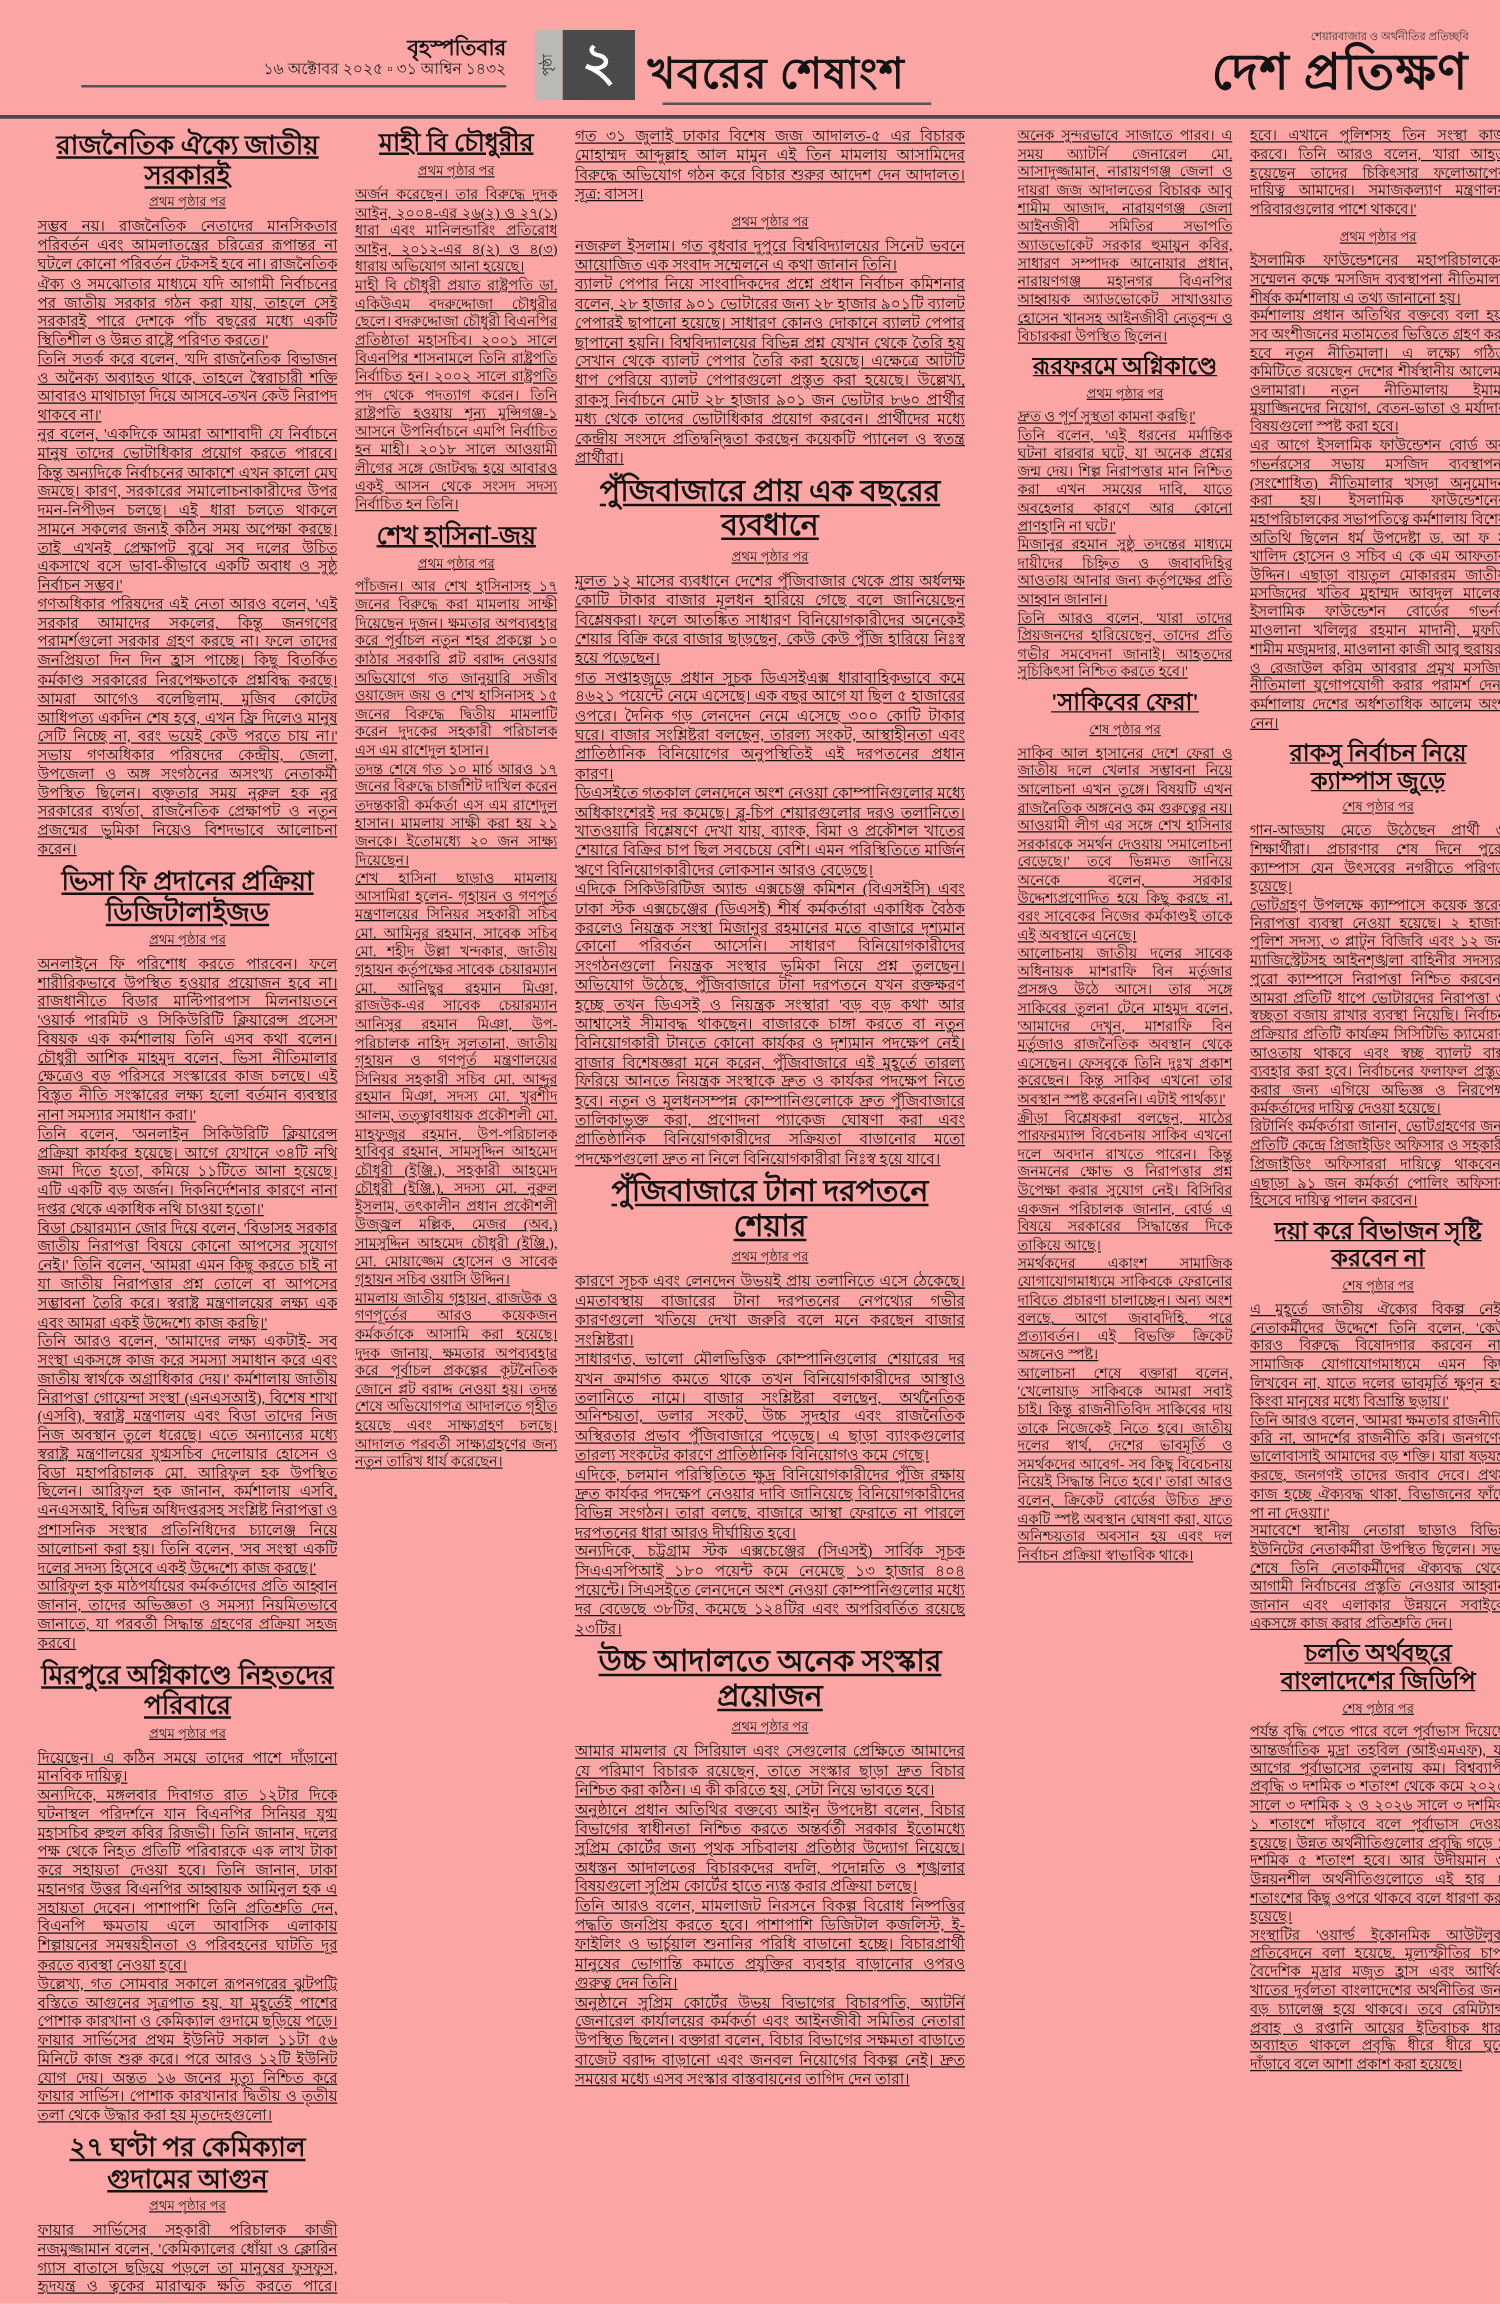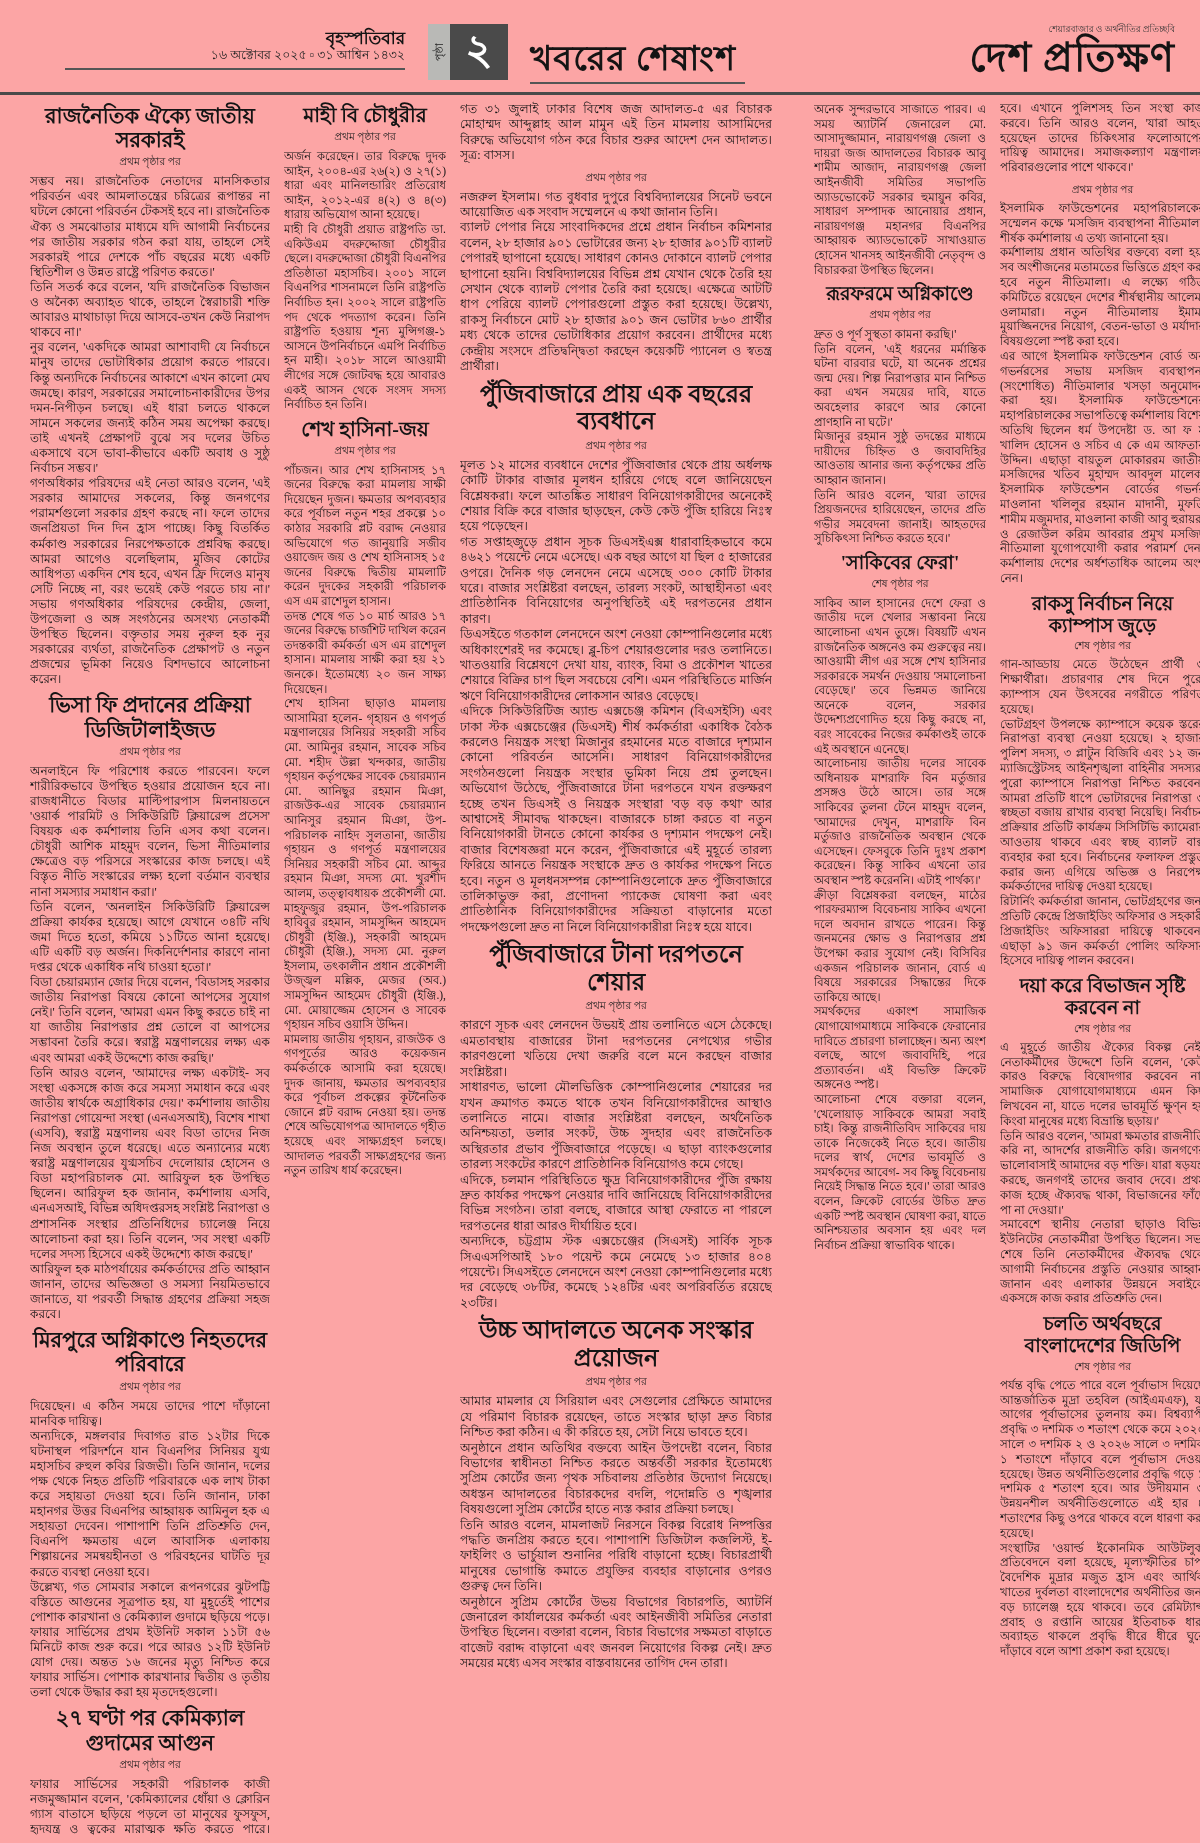--- a/index.html
+++ b/index.html
@@ -10,31 +10,31 @@
   .date-block{position:absolute;right:770px;top:8px;width:340px;text-align:right;
               border-bottom:2px solid #555;padding-bottom:5px;}
   .weekday{font-weight:bold;font-size:17px;line-height:18px;}
   .dateline{font-size:12.5px;line-height:15px;color:#222;}
   .page-tab{position:absolute;left:398px;top:2px;display:flex;}
   .page-label{width:22px;height:56px;background:#b9b9b6;color:#222;font-size:11px;
               display:flex;align-items:center;justify-content:center;
               writing-mode:vertical-rl;transform:rotate(180deg);}
   .page-num{width:58px;height:56px;background:#4a4a4a;color:#fff;font-size:42px;font-weight:bold;
             display:flex;align-items:center;justify-content:center;}
-  .section-title{position:absolute;left:500px;top:10px;margin:0;font-size:34px;font-weight:bold;
+  .section-title{position:absolute;left:488px;top:10px;margin:0;font-size:34px;font-weight:bold;
                  letter-spacing:1px;}
   .title-rule{position:absolute;left:500px;right:430px;top:60px;border-bottom:2px solid #555;}
   .logo-block{position:absolute;right:0;top:0;text-align:right;}
   .tagline{font-size:9px;color:#333;margin-bottom:0px;}
   .logo{font-size:40px;font-weight:900;line-height:42px;letter-spacing:1px;
         font-family:"Liberation Serif",serif;}
   .hdr-rule{position:absolute;top:92px;left:0;width:1200px;border-top:3px solid #4a4a4a;}
   
   .cols{position:absolute;top:100px;left:30px;display:flex;gap:14px;height:1736px;overflow:hidden;}
-  .col{height:1736px;overflow:hidden;}
+  .col{height:1736px;overflow:hidden;text-decoration:underline;}
   .c1{width:240px;} .c2{width:162px;} .c3{width:312px;} .c4{width:172px;margin-left:28px;} .c5{width:205px;}
   article{margin:0 0 6px 0;}
   h2{margin:4px 0 0 0;text-align:center;font-weight:bold;line-height:1.15;}
   .c1 h2{font-size:21px;} .c2 h2{font-size:20px;} .c3 h2{font-size:24px;}
   .c4 h2{font-size:19px;} .c5 h2{font-size:19px;}
   .cont{text-align:center;font-size:10.5px;margin:2px 0 3px 0;color:#1c1c1c;}
   .body{text-align:justify;white-space:pre-line;}
   .c1 .body{font-size:12px;line-height:15.1px;}
   .c2 .body{font-size:11.5px;line-height:14.6px;}
   .c3 .body{font-size:12.3px;line-height:15.4px;}

